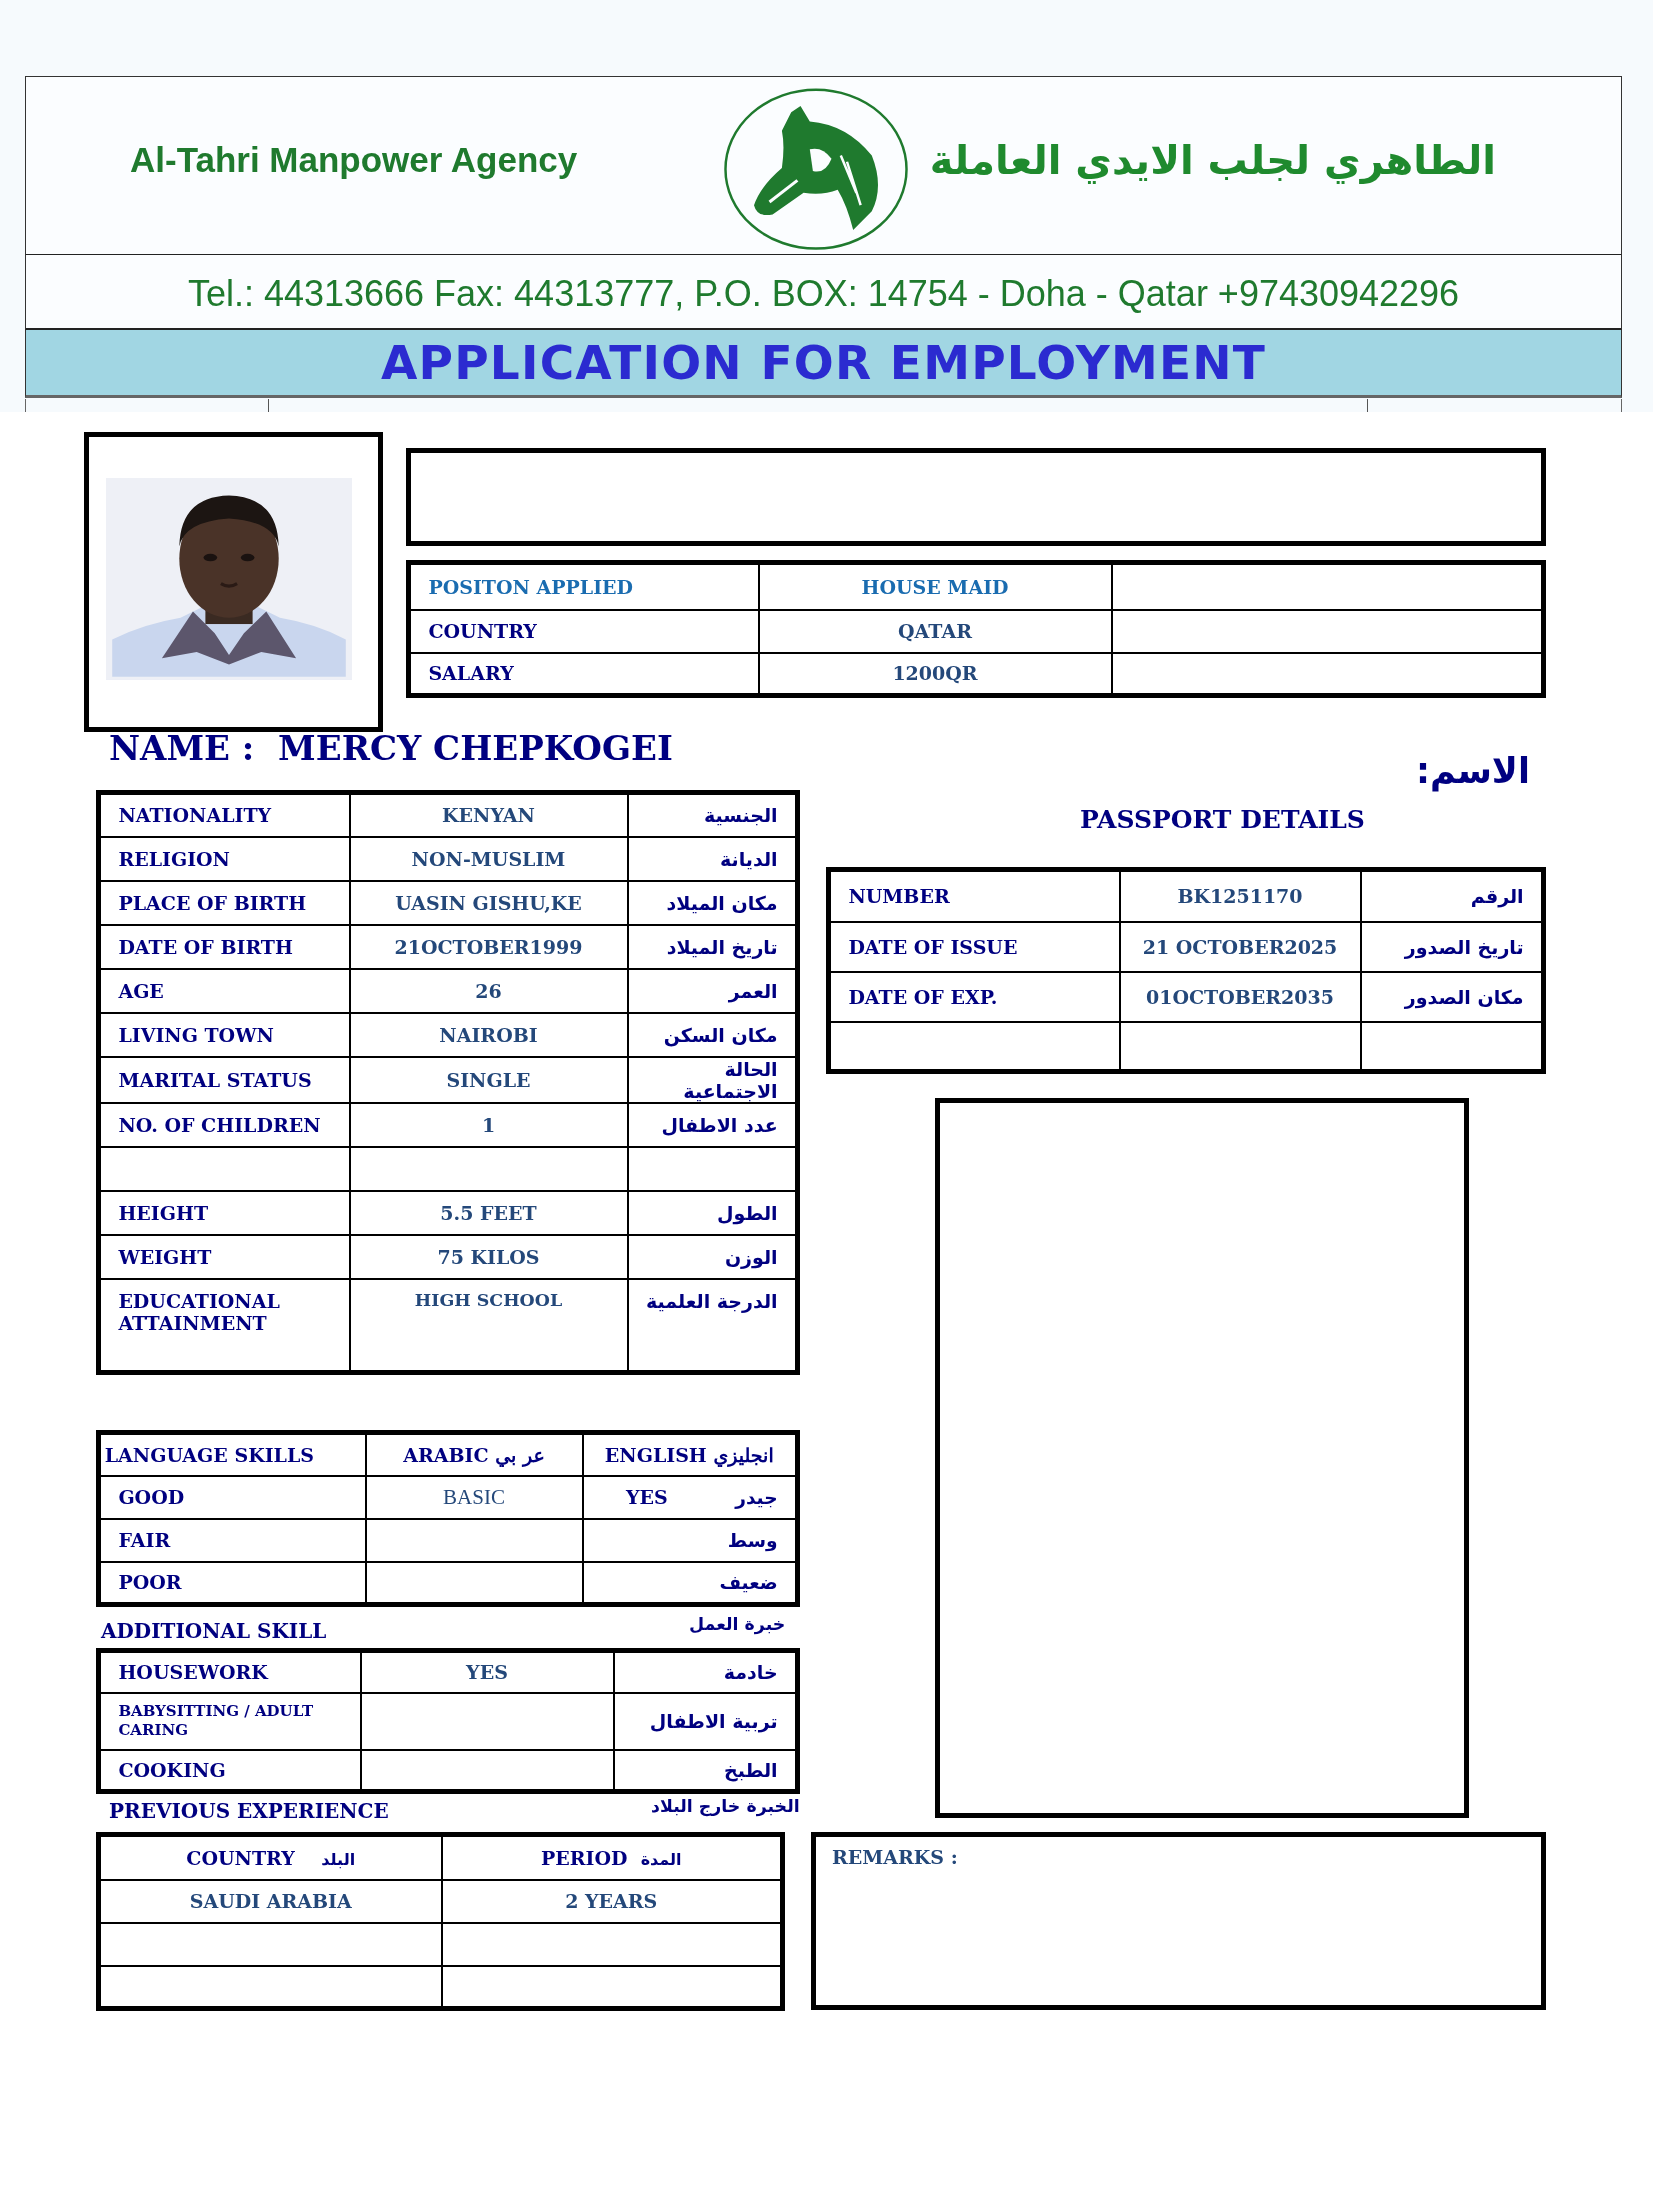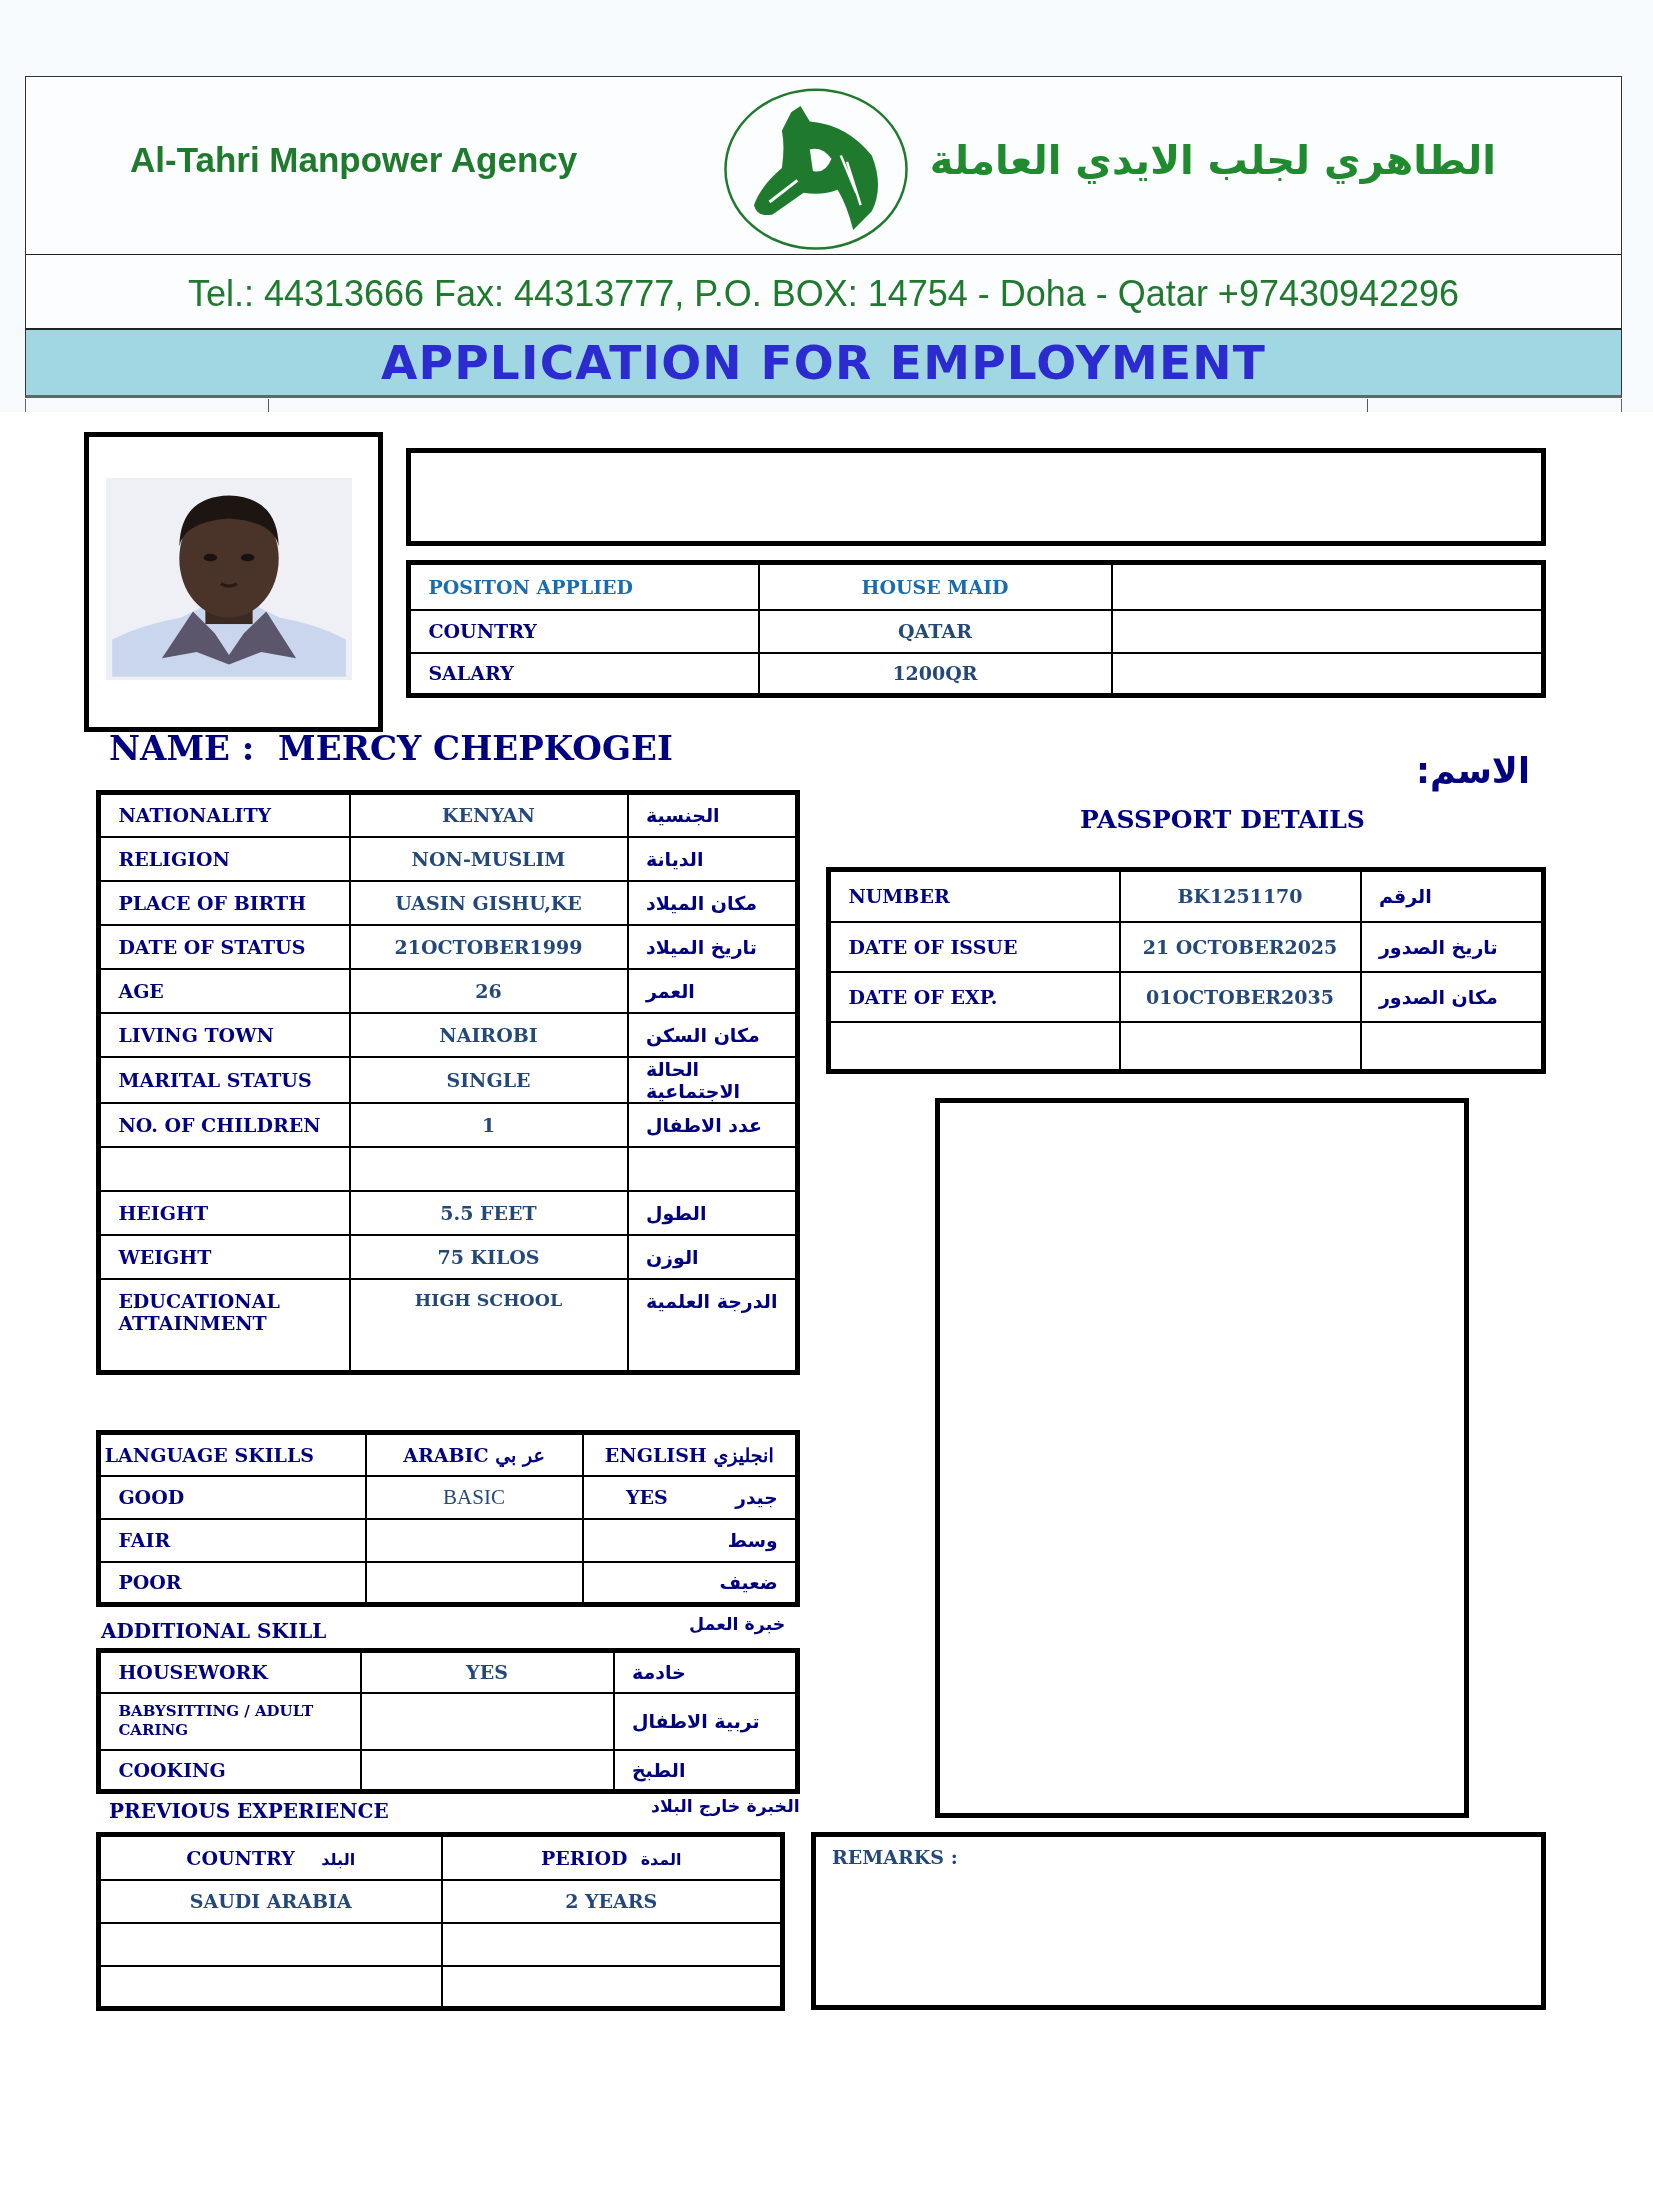--- a/index.html
+++ b/index.html
@@ -23,21 +23,21 @@
   
   .photo-frame { left:84px; top:432px; width:299px; height:300px; border:5px solid #000; background:#fff; }
   .photo { left:106px; top:478px; width:246px; height:202px; background:linear-gradient(#eef0f5,#e8ecf4); overflow:hidden; }
 
   
   table { border-collapse:collapse; }
   .tbl { position:absolute; border:5px solid #000; }
   .tbl td { border:2.5px solid #000; padding:0 17.4px; font-weight:bold; font-size:19px; height:40px; box-sizing:border-box; vertical-align:middle; }
   .lbl { color:#000080; text-align:left; }
   .val { color:#24487a; text-align:center; }
-  .ar  { color:#000080; text-align:left; direction:rtl; font-family:"DejaVu Sans", sans-serif; font-size:18.6px; }
+  .ar  { color:#000080; text-align:right; direction:rtl; font-family:"DejaVu Sans", sans-serif; font-size:18.6px; }
   .lbl-blue { color:#1a6cb0; }
 
   .top-empty { left:406px; top:448px; width:1140px; height:98px; border:5px solid #000; background:#fff; }
 
   .name-line { left:109px; top:728px; font-weight:bold; font-size:34px; color:#000080; white-space:nowrap; }
   .name-ar { left:1416px; top:751px; font-family:"DejaVu Sans", sans-serif; font-weight:bold; font-size:35px; color:#000080; direction:rtl; }
   .pp-title { left:1080px; top:805px; font-weight:bold; font-size:25px; color:#000080; white-space:nowrap; }
 
   .section-lbl { font-weight:bold; font-size:20px; color:#000080; white-space:nowrap; }
   .section-ar { font-family:"DejaVu Sans", sans-serif; font-weight:bold; font-size:17.4px; color:#000080; direction:rtl; white-space:nowrap; }
@@ -133,21 +133,21 @@
         <td class="lbl">RELIGION</td>
         <td class="val">NON-MUSLIM</td>
         <td class="ar">الديانة</td>
       </tr>
       <tr style="height: 44px;">
         <td class="lbl">PLACE OF BIRTH</td>
         <td class="val">UASIN GISHU,KE</td>
         <td class="ar">مكان الميلاد</td>
       </tr>
       <tr style="height: 44px;">
-        <td class="lbl">DATE OF STATUS</td>
+        <td class="lbl">DATE OF BIRTH</td>
         <td class="val">21OCTOBER1999</td>
         <td class="ar">تاريخ الميلاد</td>
       </tr>
       <tr style="height: 44px; margin-top: 42px;">
         <td class="lbl">AGE</td>
         <td class="val">26</td>
         <td class="ar">العمر</td>
       </tr>
       <tr style="height: 44px;">
         <td class="lbl">LIVING TOWN</td>

